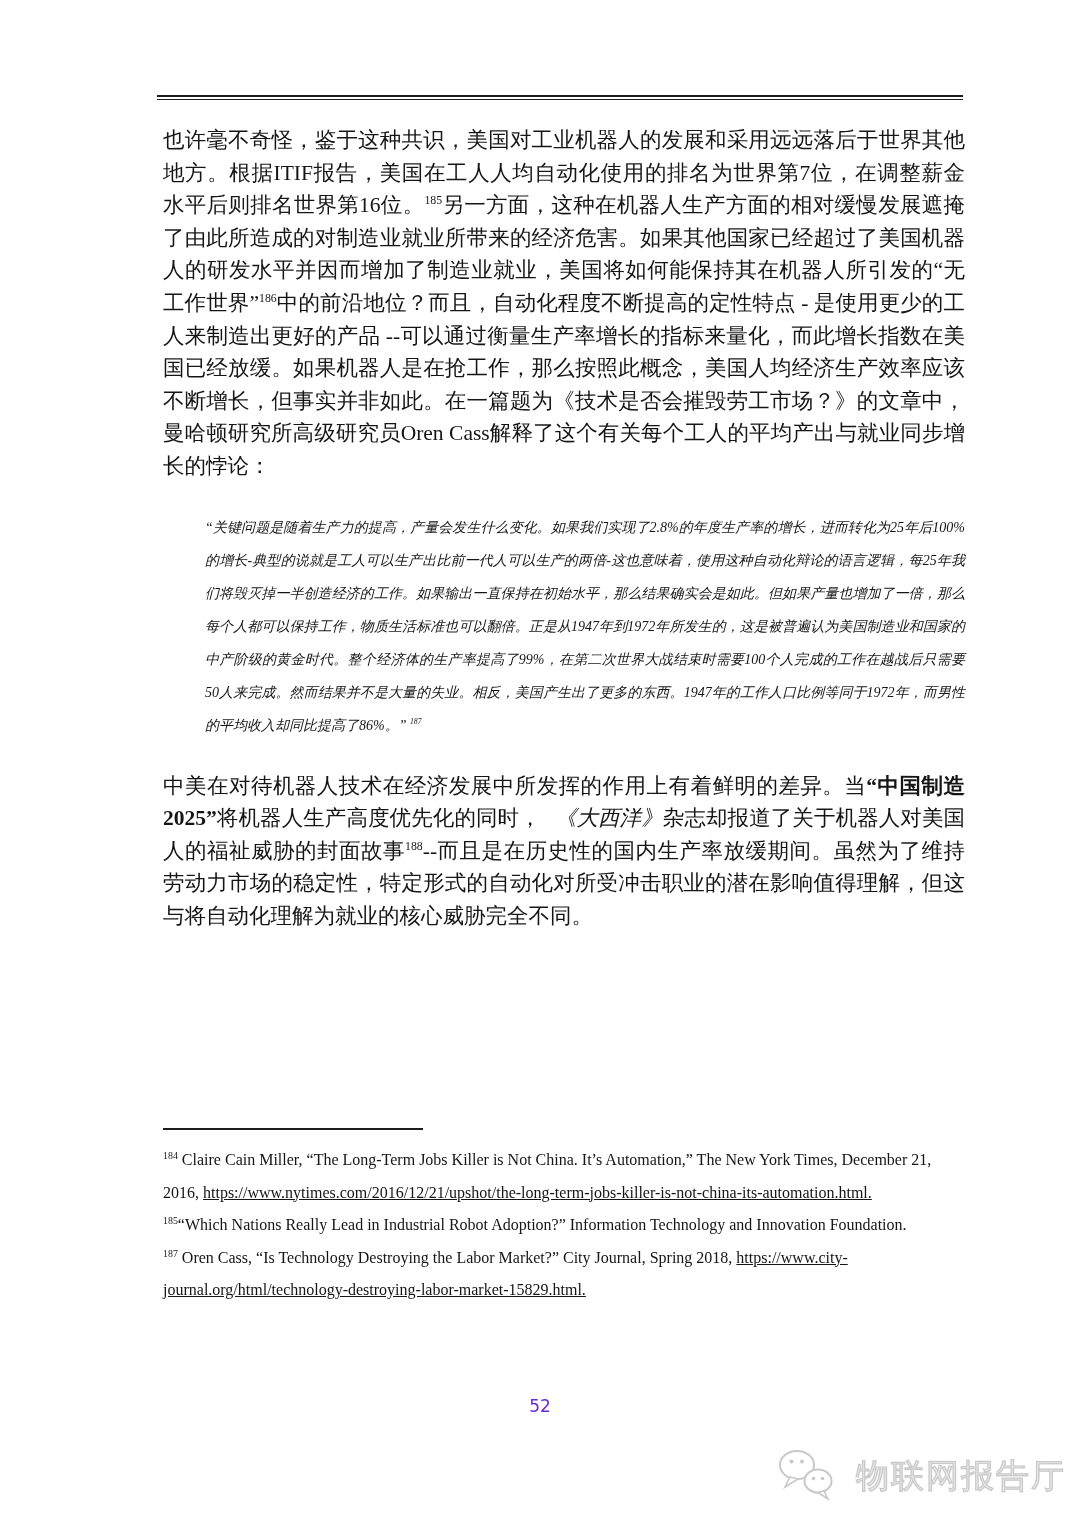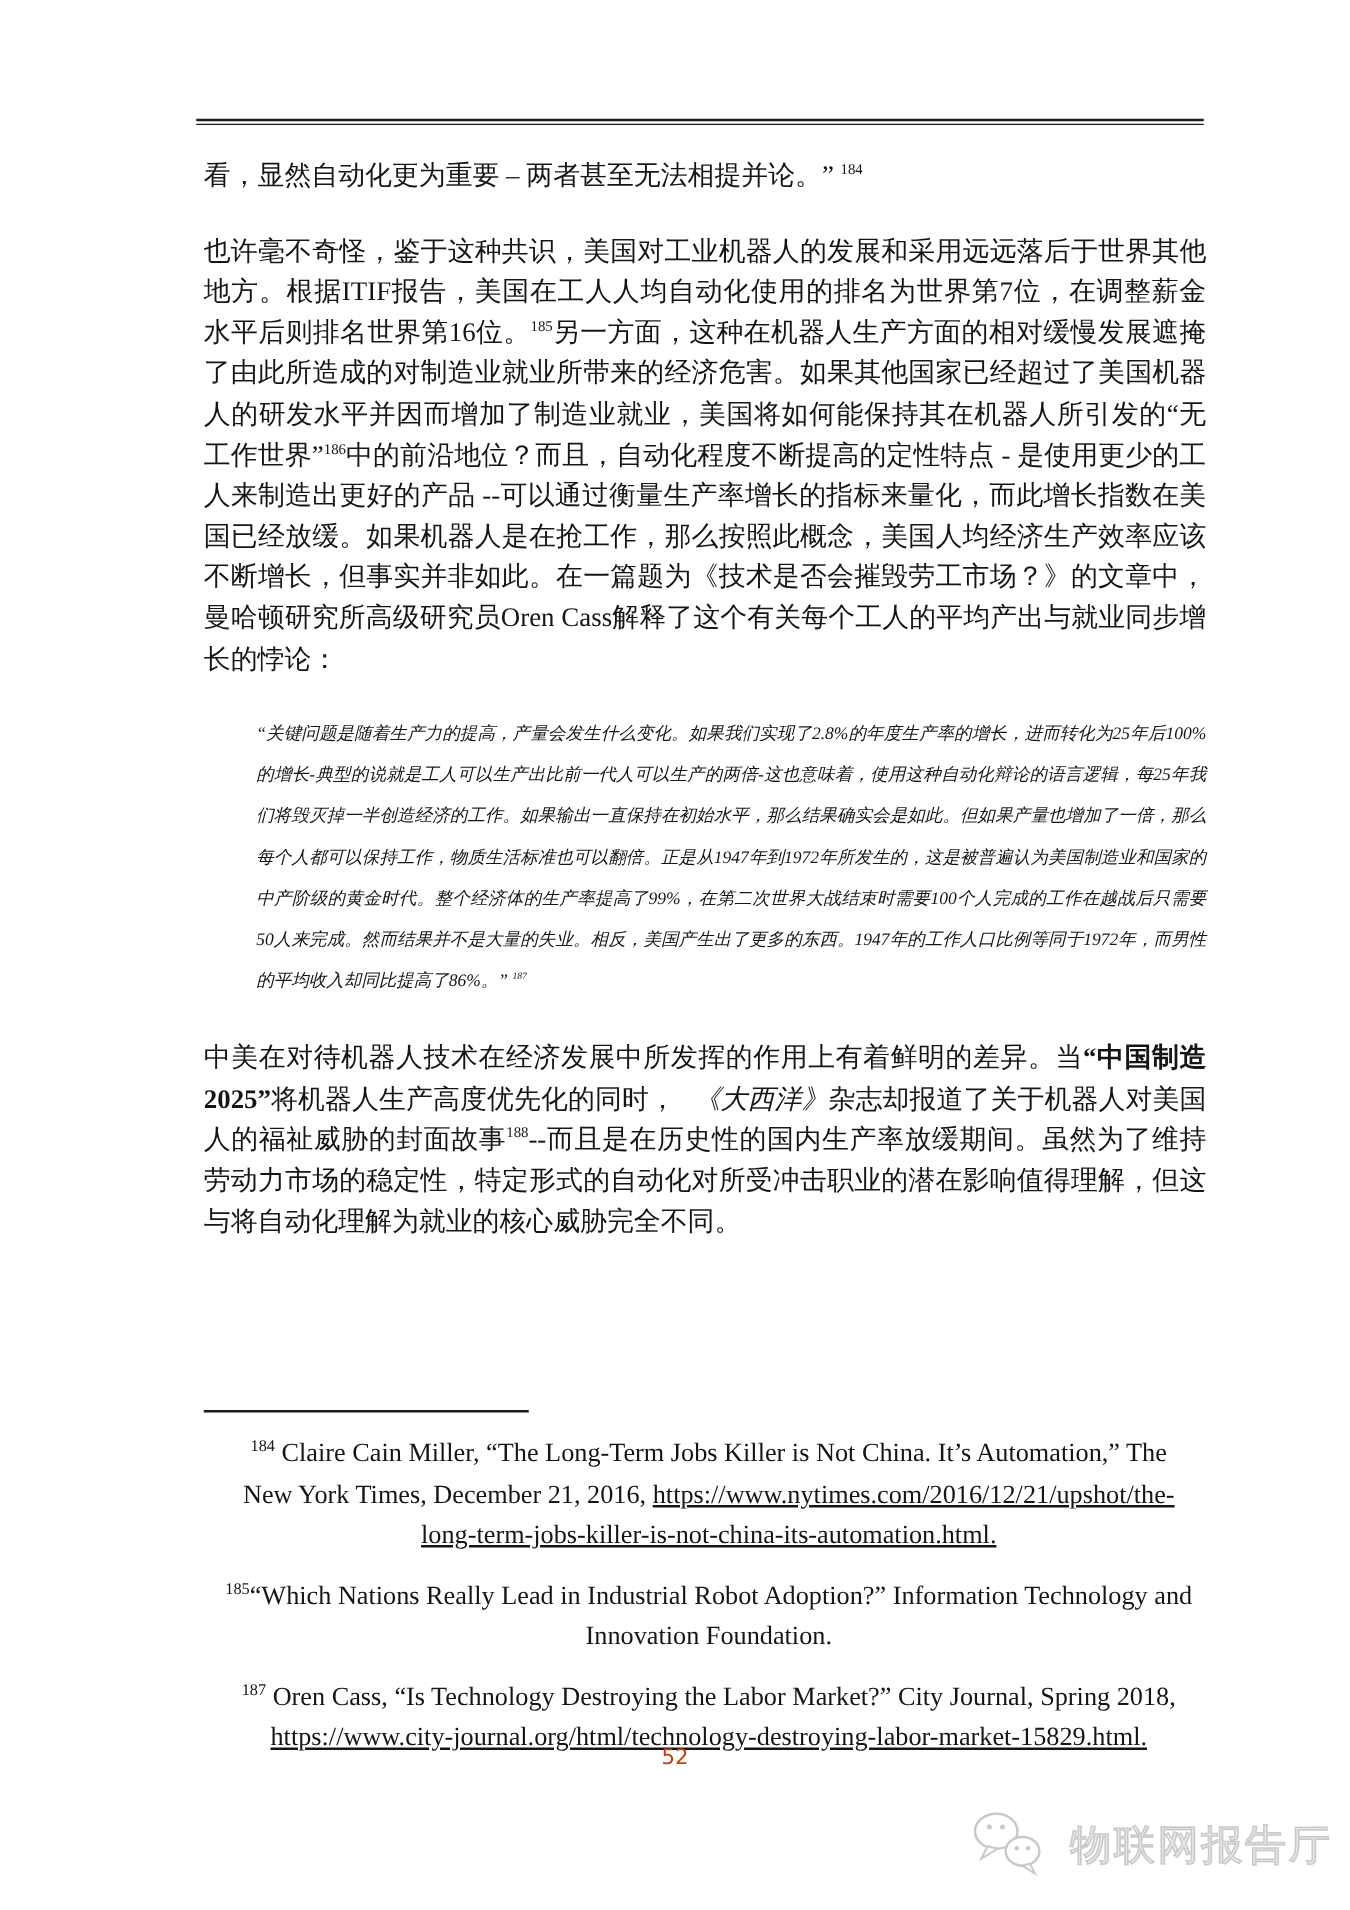--- a/index.html
+++ b/index.html
@@ -20,27 +20,27 @@
     font-size:21.5px; line-height:32.6px; text-align:justify;
     margin:0 0 28px 0;
   }
   .quote-para {
     font-size:14px; line-height:33px; font-style:italic;
     margin:0 0 28px 0; padding-left:42px; text-align:justify;
   }
   sup { font-size:0.55em; line-height:0; vertical-align:super; }
   .footnotes { position:absolute; left:163px; top:1128px; width:808px; }
   .fn-rule { width:260px; height:0; border-top:2px solid #1d1d1d; margin:0 0 14px 0; }
-  .footnote { font-size:21px; line-height:32.5px; margin:16px; text-align:center; }
+  .footnote { font-size:16px; line-height:32.5px; margin:0; text-align:left; }
   .footnote sup { font-size:0.62em; }
   .fn-link { text-decoration:underline; }
   .page-number {
     position:absolute; top:1396px; left:0; width:100%;
     text-align:center; font-size:17px;
-    font-family:"DejaVu Sans","Liberation Sans",sans-serif; color:#c2410c;
+    font-family:"DejaVu Sans","Liberation Sans",sans-serif; color:#6d28d9;
   }
   .watermark {
     position:absolute; top:1446px; right:14px;
     display:flex; align-items:center; gap:19px;
   }
   .watermark-text {
     font-size:33px; letter-spacing:2px;
     font-family:"DejaVu Sans","Liberation Sans",sans-serif;
     color:#e9e9e9;
     -webkit-text-stroke:1.2px #c9c9c9;
@@ -48,21 +48,20 @@
     white-space:nowrap;
   }
 </style>
 </head>
 <body>
 
 <div class="top-rule"></div>
 
 <div class="content">
   <div>
-      <p class="body-para"><span>看，显然自动化更为重要 – 两者甚至无法相提并论。” </span><sup>184</sup></p>
       <p class="body-para"><span>也许毫不奇怪，鉴于这种共识，美国对工业机器人的发展和采用远远落后于世界其他地方。根据ITIF报告，美国在工人人均自动化使用的排名为世界第7位，在调整薪金水平后则排名世界第16位。</span><sup>185</sup><span>另一方面，这种在机器人生产方面的相对缓慢发展遮掩了由此所造成的对制造业就业所带来的经济危害。如果其他国家已经超过了美国机器人的研发水平并因而增加了制造业就业，美国将如何能保持其在机器人所引发的“无工作世界”</span><sup>186</sup><span>中的前沿地位？而且，自动化程度不断提高的定性特点 - 是使用更少的工人来制造出更好的产品 --可以通过衡量生产率增长的指标来量化，而此增长指数在美国已经放缓。如果机器人是在抢工作，那么按照此概念，美国人均经济生产效率应该不断增长，但事实并非如此。在一篇题为《技术是否会摧毁劳工市场？》的文章中，曼哈顿研究所高级研究员Oren Cass解释了这个有关每个工人的平均产出与就业同步增长的悖论：</span></p>
       <p class="quote-para"><span>“关键问题是随着生产力的提高，产量会发生什么变化。如果我们实现了2.8%的年度生产率的增长，进而转化为25年后100%的增长-典型的说就是工人可以生产出比前一代人可以生产的两倍-这也意味着，使用这种自动化辩论的语言逻辑，每25年我们将毁灭掉一半创造经济的工作。如果输出一直保持在初始水平，那么结果确实会是如此。但如果产量也增加了一倍，那么每个人都可以保持工作，物质生活标准也可以翻倍。正是从1947年到1972年所发生的，这是被普遍认为美国制造业和国家的中产阶级的黄金时代。整个经济体的生产率提高了99%，在第二次世界大战结束时需要100个人完成的工作在越战后只需要50人来完成。然而结果并不是大量的失业。相反，美国产生出了更多的东西。1947年的工作人口比例等同于1972年，而男性的平均收入却同比提高了86%。” </span><sup>187</sup></p>
       <p class="body-para"><span>中美在对待机器人技术在经济发展中所发挥的作用上有着鲜明的差异。当</span><span style="font-weight: bold;">“中国制造2025”</span><span>将机器人生产高度优先化的同时，</span><span style="font-style: italic; margin-left: 14px;">《大西洋》</span><span>杂志却报道了关于机器人对美国人的福祉威胁的封面故事</span><sup>188</sup><span>--而且是在历史性的国内生产率放缓期间。虽然为了维持劳动力市场的稳定性，特定形式的自动化对所受冲击职业的潜在影响值得理解，但这与将自动化理解为就业的核心威胁完全不同。</span></p>
     </div>
 </div>
 
 <div class="footnotes">
   <div class="fn-rule"></div>
   <div>
       <p class="footnote"><sup>184</sup><span> Claire Cain Miller, “The Long-Term Jobs Killer is Not China. It’s Automation,” The New York Times, December 21, 2016, </span><span class="fn-link">https://www.nytimes.com/2016/12/21/upshot/the-long-term-jobs-killer-is-not-china-its-automation.html.</span></p>

